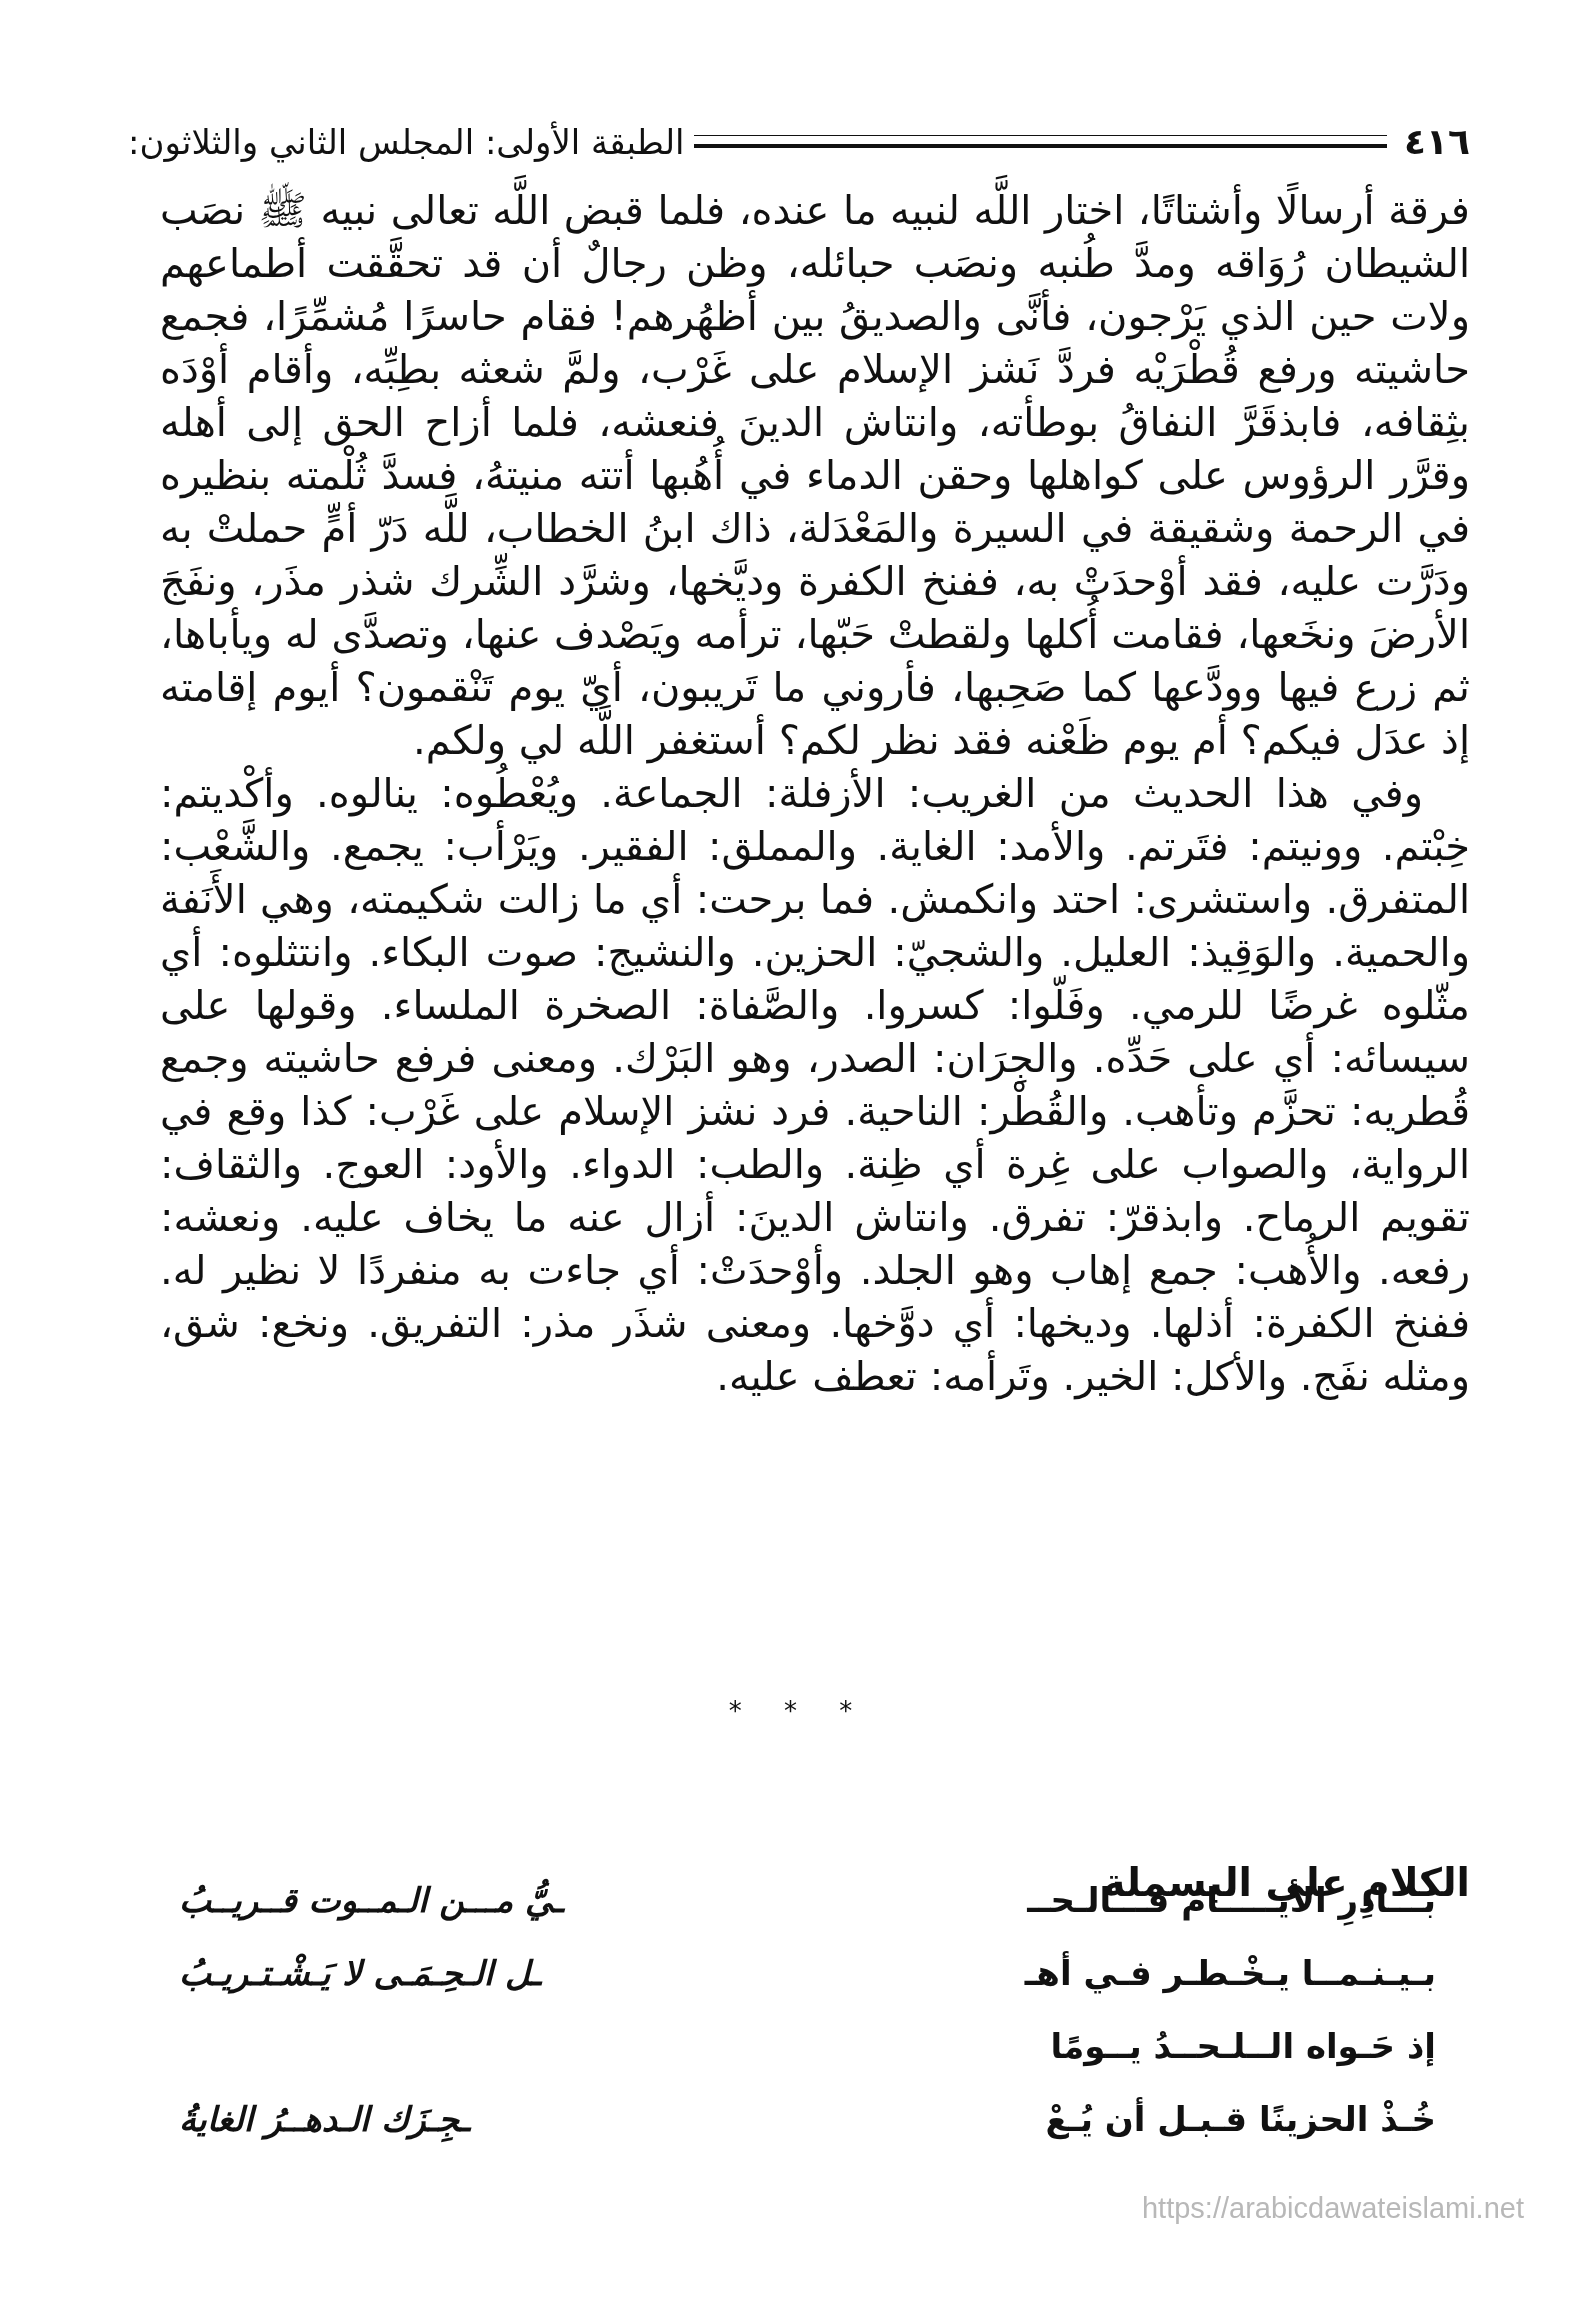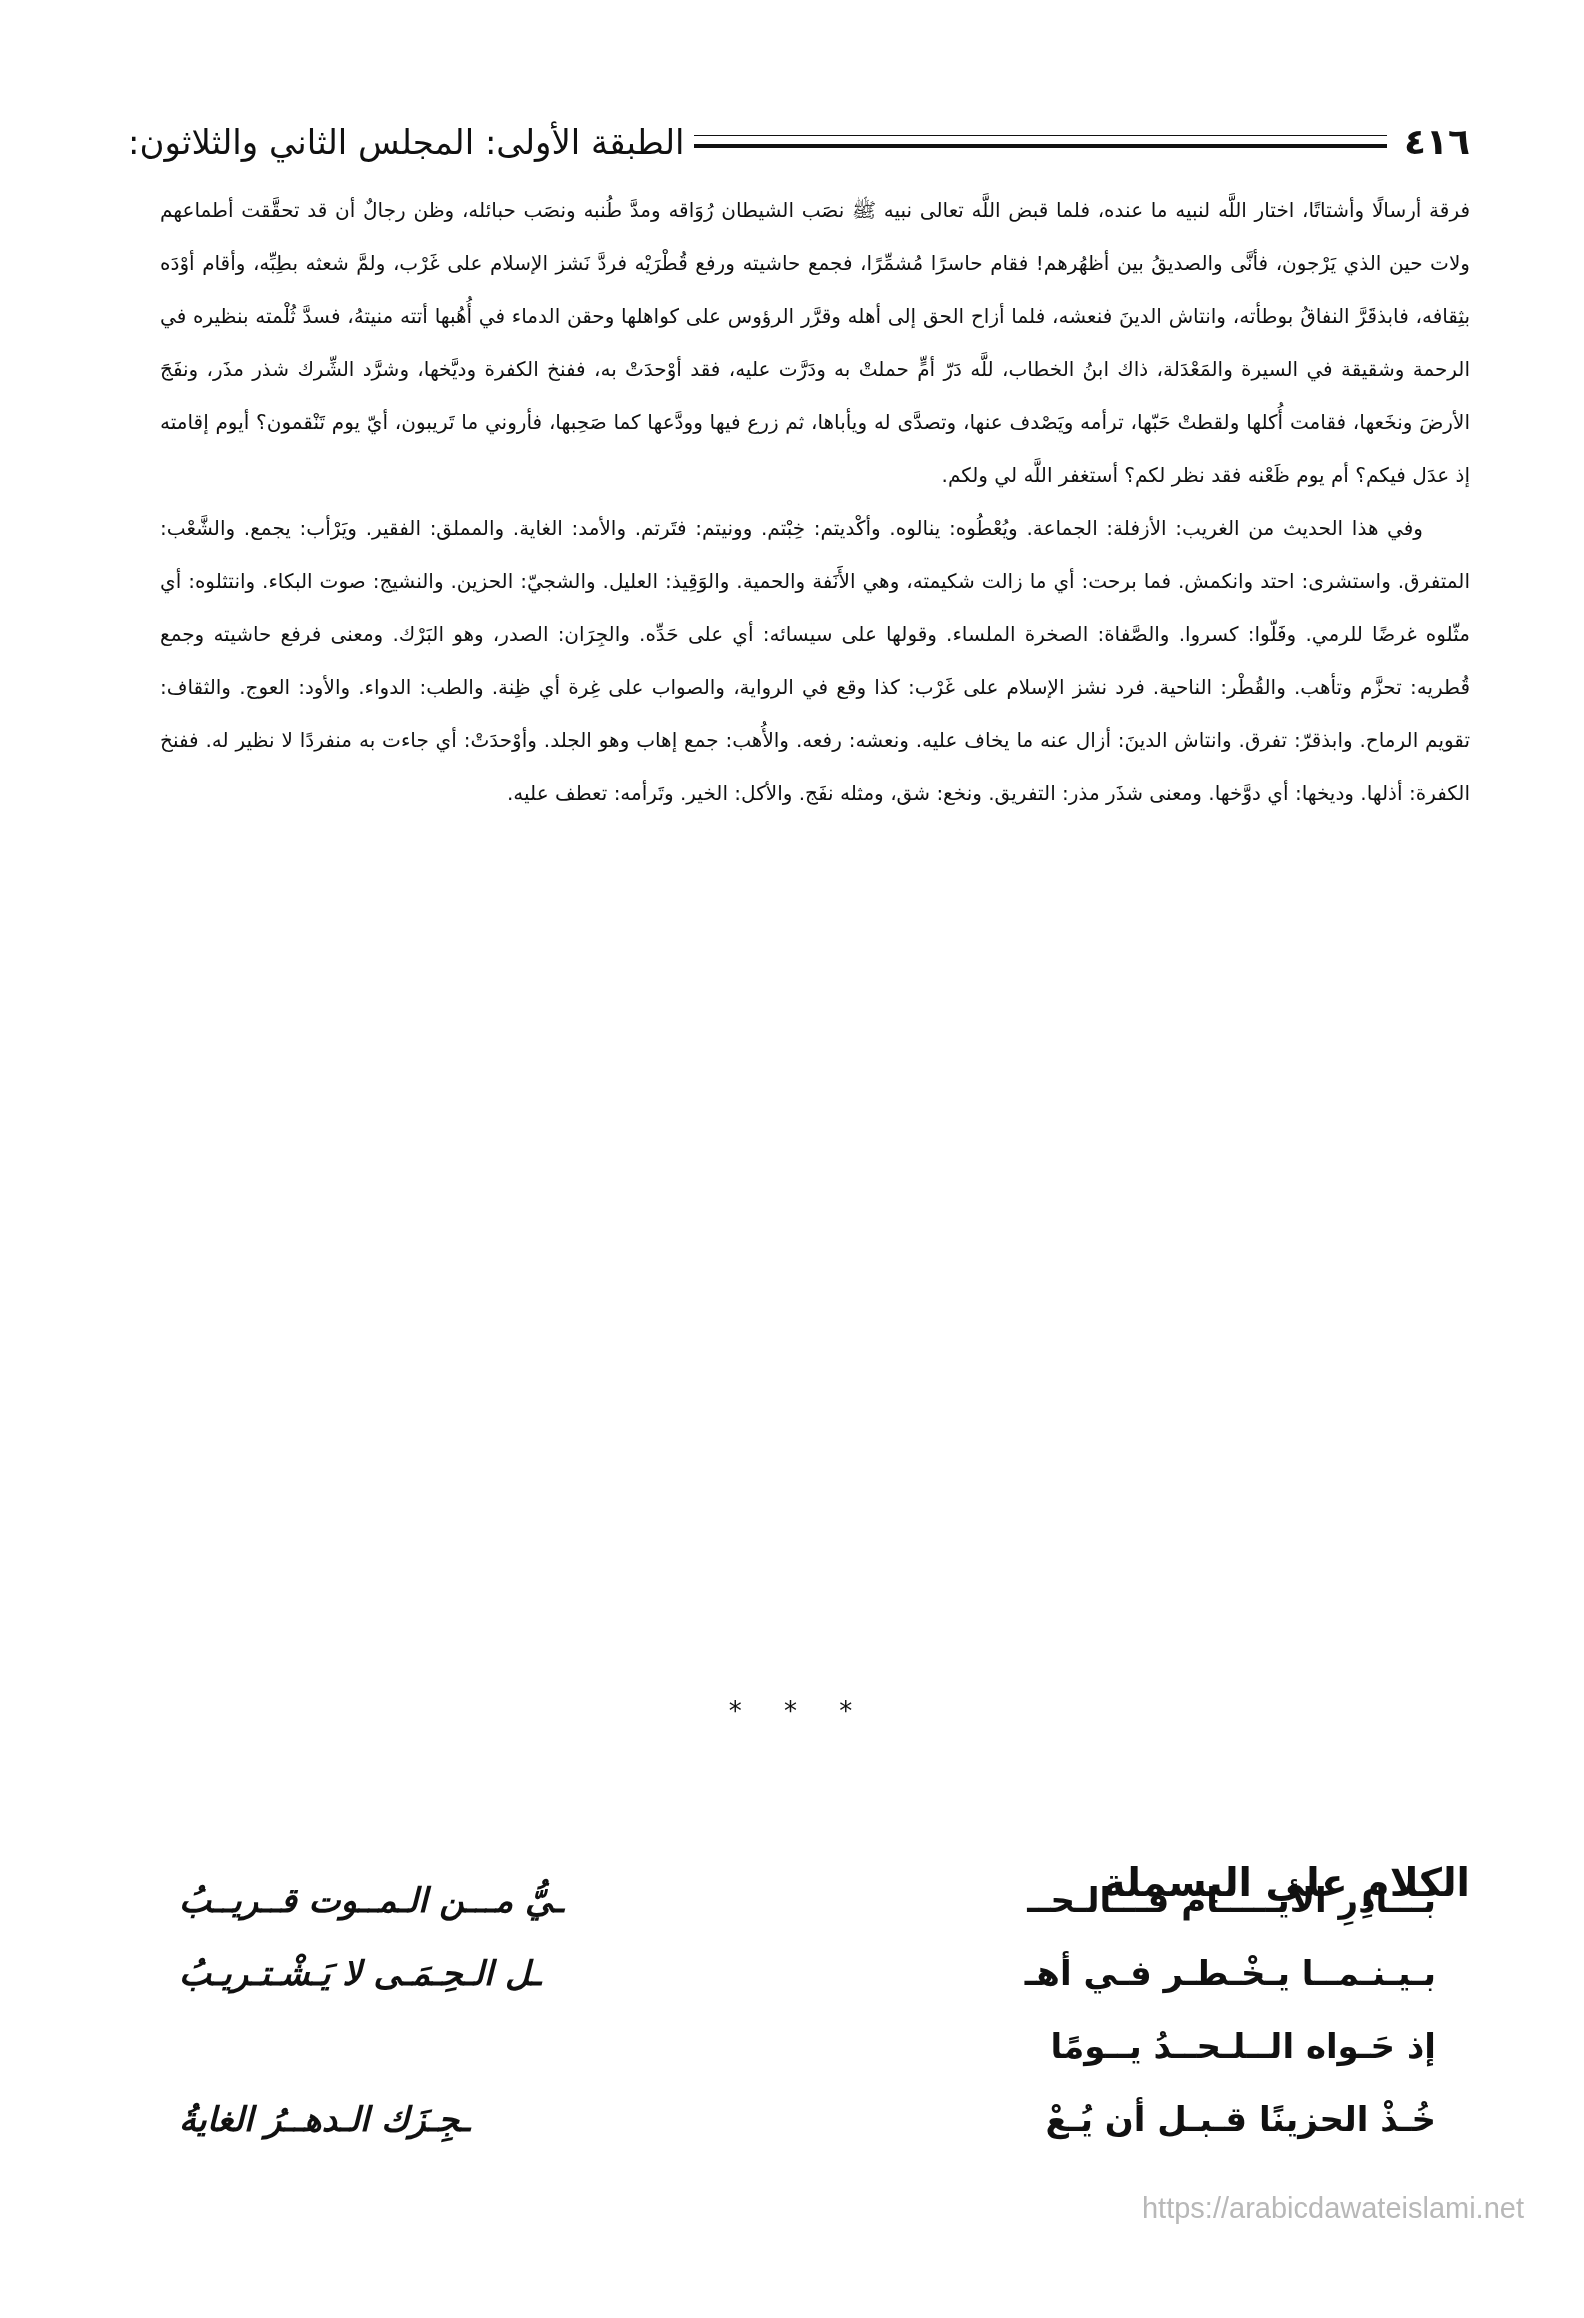--- a/index.html
+++ b/index.html
@@ -10,21 +10,21 @@
     .page { position: absolute; left: 128px; top: 0; width: 1342px; height: 2319px; }
     .header {
       position: absolute; top: 120px; left: 0; right: 0; height: 43px;
       display: flex; align-items: center; direction: rtl;
     }
     .page-number { font-size: 36px; font-weight: bold; margin-left: 12px; white-space: nowrap; }
     .header-rule { flex: 1; height: 7.7px; border-top: 1.7px solid #111; border-bottom: 4.3px solid #111; margin: 0 5.1px; }
     .header-title { font-size: 34px; margin-right: 4px; white-space: nowrap; }
     .body-text {
       position: absolute; top: 184px; left: 0; right: 0;
-      font-size: 20px; line-height: 53px; text-align: justify; text-align-last: right; margin-left: 32px;
+      font-size: 40px; line-height: 53px; text-align: justify; text-align-last: right; margin-left: 32px;
     }
     .body-text p { margin: 0; }
     .glossary { text-indent: 47px; }
     .separator {
       position: absolute; top: 1696px; left: 0; right: 0;
       text-align: center; font-size: 26px; letter-spacing: 17px;
     }
     .section-title {
       position: absolute; top: 1860px; left: 0; right: 0;
       text-align: right; font-size: 39px; font-weight: bold;

